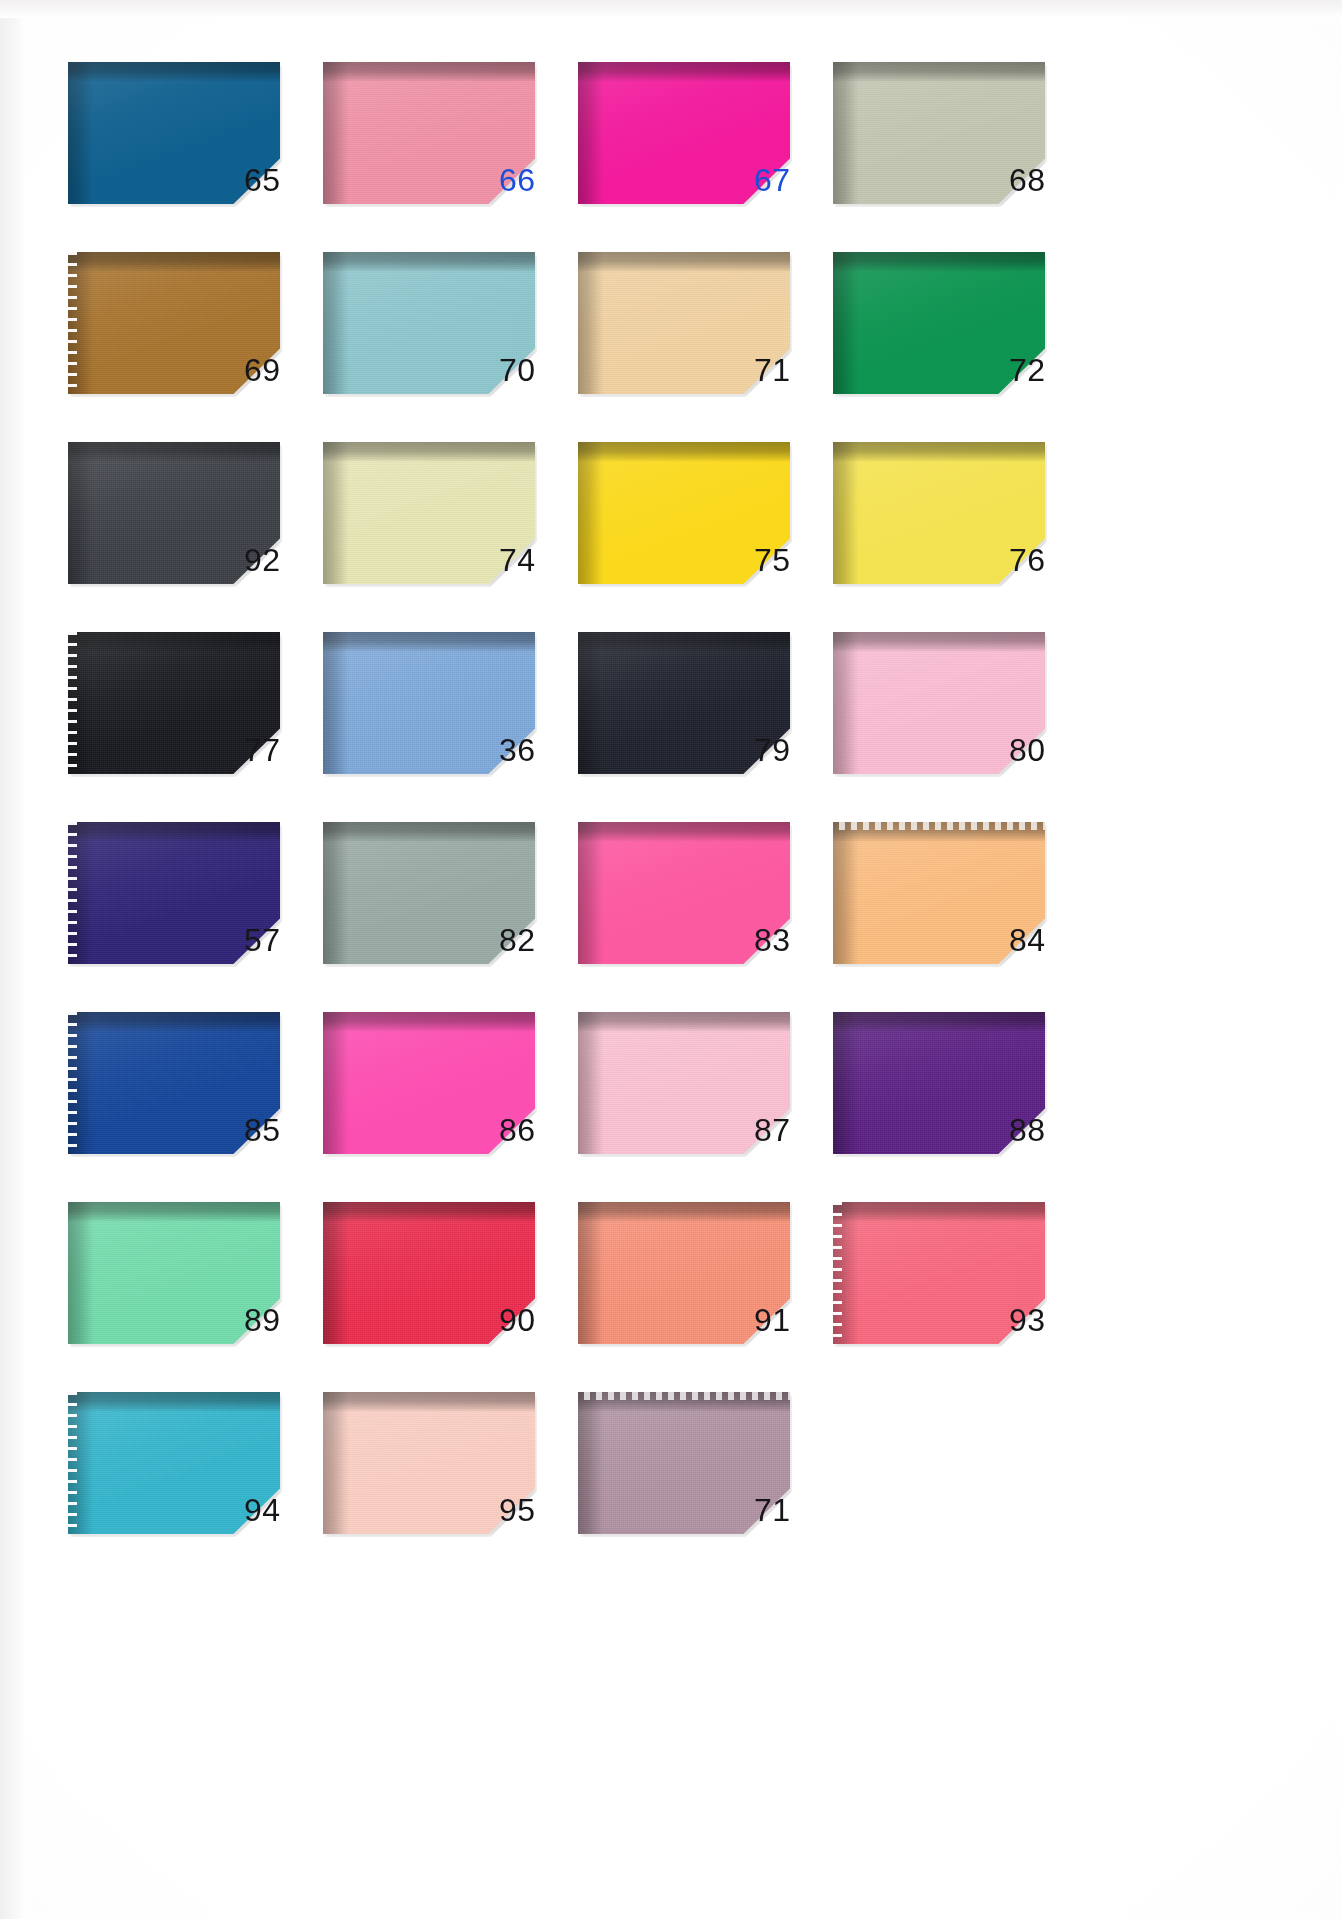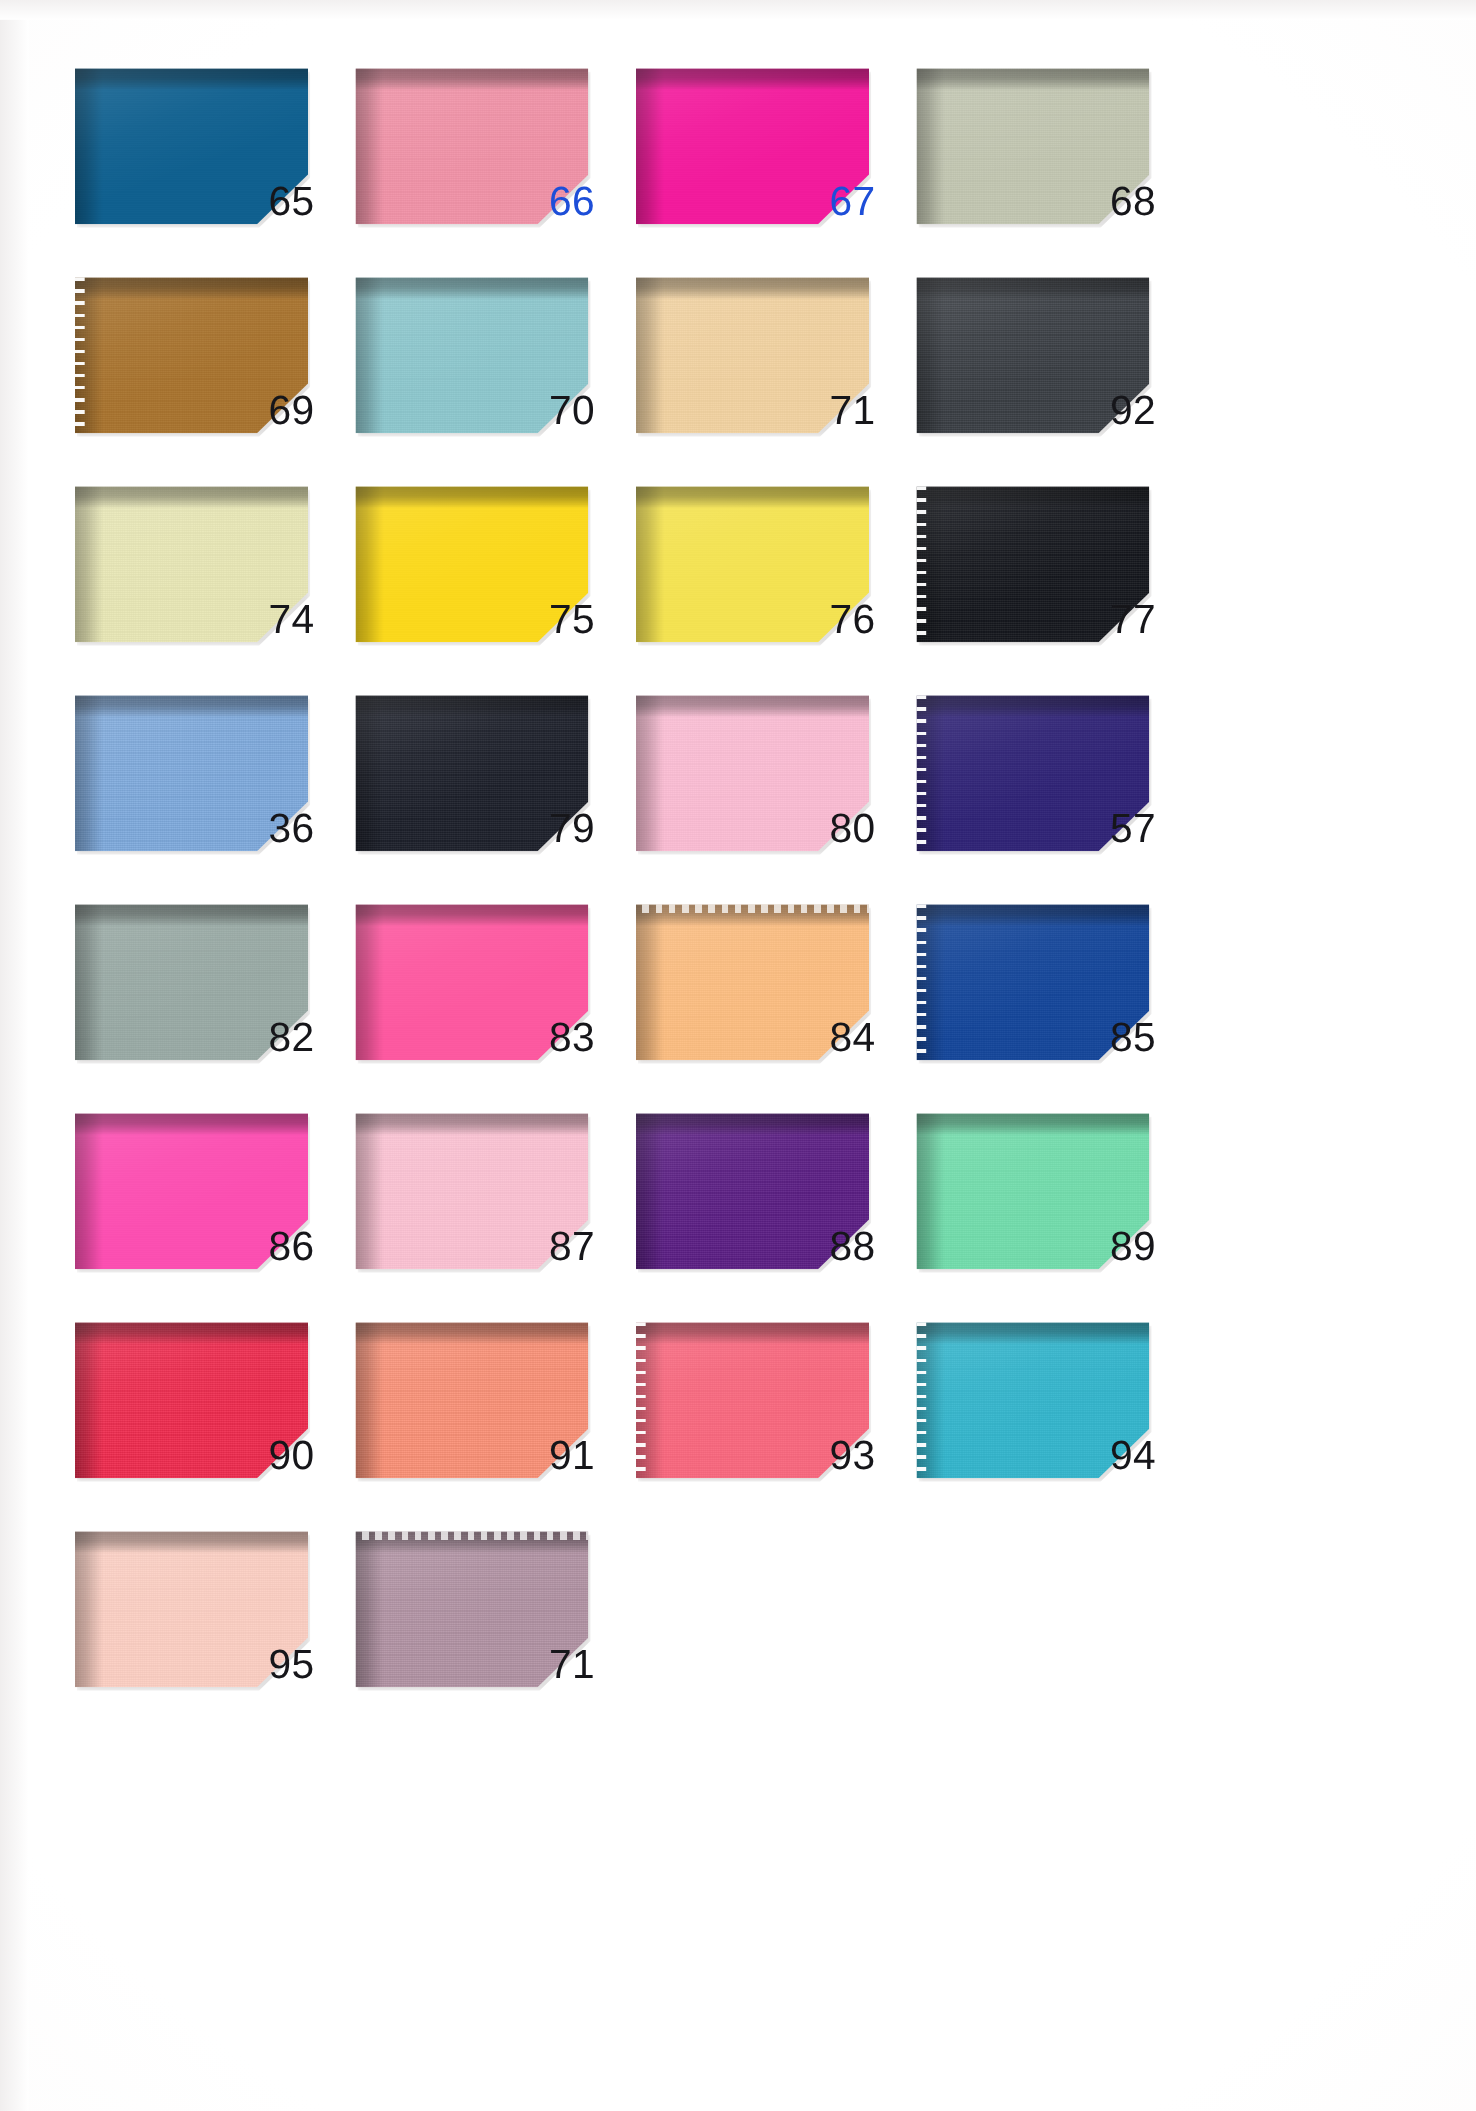--- a/index.html
+++ b/index.html
@@ -125,21 +125,21 @@
     clip-path:polygon(0% 0%, 100% 0%, 100% 68%, 78% 100%, 0% 100%);
     background:rgba(120,115,115,.22);
     filter:blur(2.5px);
   }
 
   .label{
     position:absolute;
     left:182px;
     top:108px;
     width:70px;
-    font-size:37px;
+    font-size:32px;
     line-height:1;
     letter-spacing:.5px;
     color:#16161a;
     font-family:"Liberation Sans", sans-serif;
     text-align:left;
     user-select:none;
   }
   .label.faded{ color:#1d4ed8; }
 </style>
 </head>
@@ -223,20 +223,31 @@
         <div class="base"></div>
         <div class="weave"></div>
         <div class="topshade"></div>
         <div class="leftshade"></div>
         <div class="sheen"></div>
       </div>
       <div class="label">71</div>
     </div>
     <div class="cell">
       <div class="chipshadow"></div>
+      <div class="chip weave-none" style="--c: #0e9551;">
+        <div class="base"></div>
+        <div class="weave"></div>
+        <div class="topshade"></div>
+        <div class="leftshade"></div>
+        <div class="sheen"></div>
+      </div>
+      <div class="label">72</div>
+    </div>
+    <div class="cell">
+      <div class="chipshadow"></div>
       <div class="chip weave-strong" style="--c: #3b3f45;">
         <div class="base"></div>
         <div class="weave"></div>
         <div class="topshade"></div>
         <div class="leftshade"></div>
         <div class="sheen"></div>
       </div>
       <div class="label">92</div>
     </div>
     <div class="cell">

